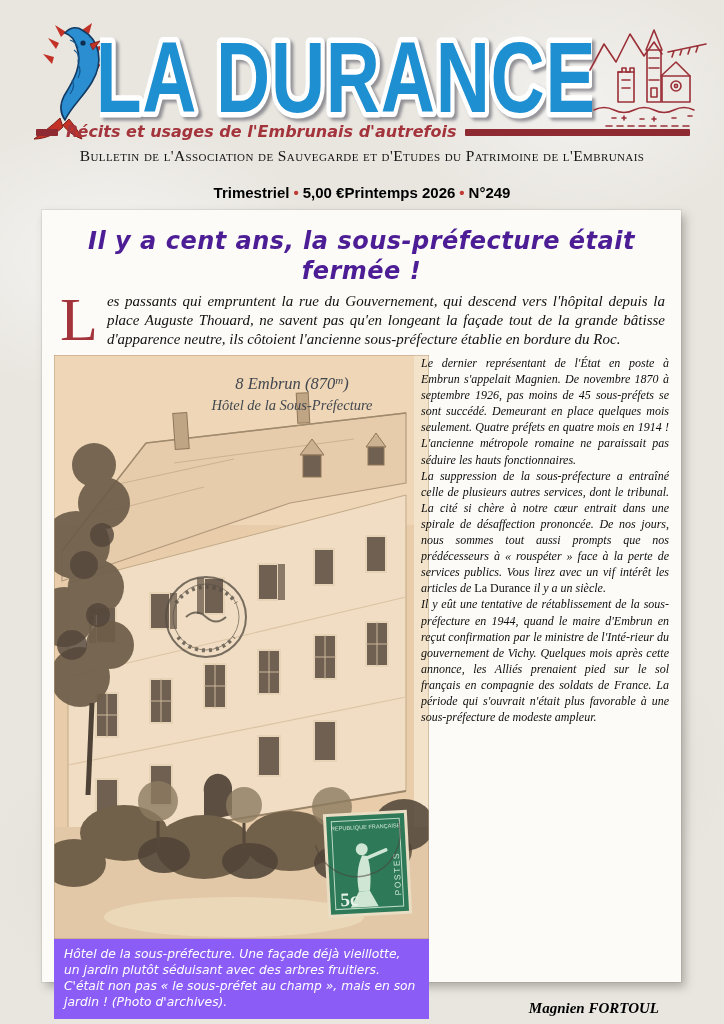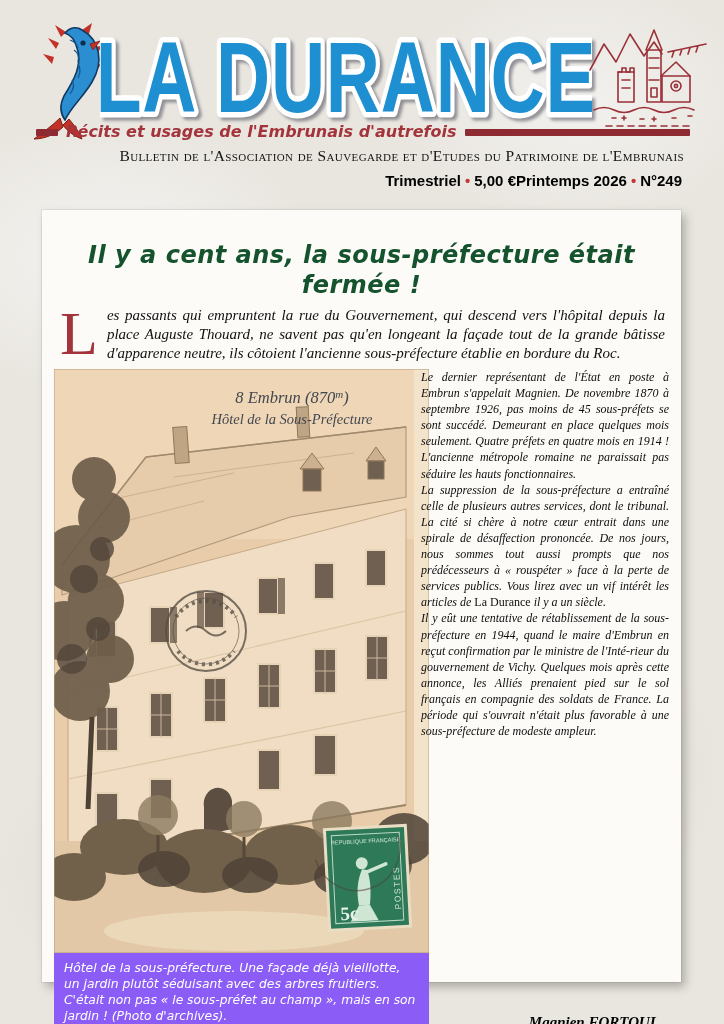--- a/index.html
+++ b/index.html
@@ -23,37 +23,37 @@
   .sketch-svg{left:588px; top:24px; width:124px; height:108px;}
   .tagline-row{left:36px; top:123px; right:34px; display:flex; align-items:center; gap:8px;}
   .tagline-bar{height:7px; background:#8e2a31; border-radius:1px;}
   .bar-left{width:22px; flex:none;}
   .bar-right{flex:1;}
   .tagline-text{
     font-family:"DejaVu Sans", sans-serif; font-style:italic; font-weight:bold;
     font-size:16px; color:#a4343c; white-space:nowrap; transform:translateY(-1px);
   }
   .bulletin-line{
-    left:40px; top:147px; right:40px; text-align:right; white-space:nowrap;
+    left:40px; top:147px; right:40px; text-align:center; white-space:nowrap;
     font-family:"Liberation Serif", serif; font-variant:small-caps;
     font-size:15.5px; letter-spacing:.4px; color:#141414;
   }
-  .info-row{left:42px; top:172px; right:42px; display:flex; justify-content:flex-end;
+  .info-row{left:42px; top:184px; right:42px; display:flex; justify-content:center;
     font-family:"Liberation Sans", sans-serif; font-size:15px; font-weight:bold; color:#000;}
   .dot{color:#c13b35; padding:0 4px;}
   
   .panel{
     left:42px; top:210px; width:639px; height:772px; box-sizing:border-box;
     background:#fcfbf8; padding:8px 12px;
     box-shadow:0 0 0 1px rgba(0,0,0,.06), 4px 5px 9px rgba(92,88,80,.42);
   }
   .headline{
-    margin:22px 0 2px; text-align:center;
+    margin:8px 0 2px; text-align:center;
     font-family:"DejaVu Sans", sans-serif; font-style:italic; font-weight:bold;
-    font-size:24px; line-height:30px; color:#14532d; letter-spacing:.5px;
+    font-size:24px; line-height:30px; color:#4c1d95; letter-spacing:.5px;
   }
   .lede{margin:6px 4px 6px 2px; font-style:italic; font-size:15px; line-height:19px; text-align:justify; color:#101010;}
   .dropcap{float:left; font-family:"Liberation Serif", serif; font-style:normal;
     font-size:62px; line-height:48px; color:#a4343c; margin:3px 9px 0 4px;}
   .columns{display:flex; gap:12px; margin-top:4px;}
   .postcard-fig{flex:none; width:355px; margin:0;}
   .photo-svg{display:block; width:375px; height:584px;}
   .caption-box{
     box-sizing:border-box; width:375px; background:#8b5cf6; color:#ffffff;
     font-family:"DejaVu Sans", sans-serif; font-style:italic;

